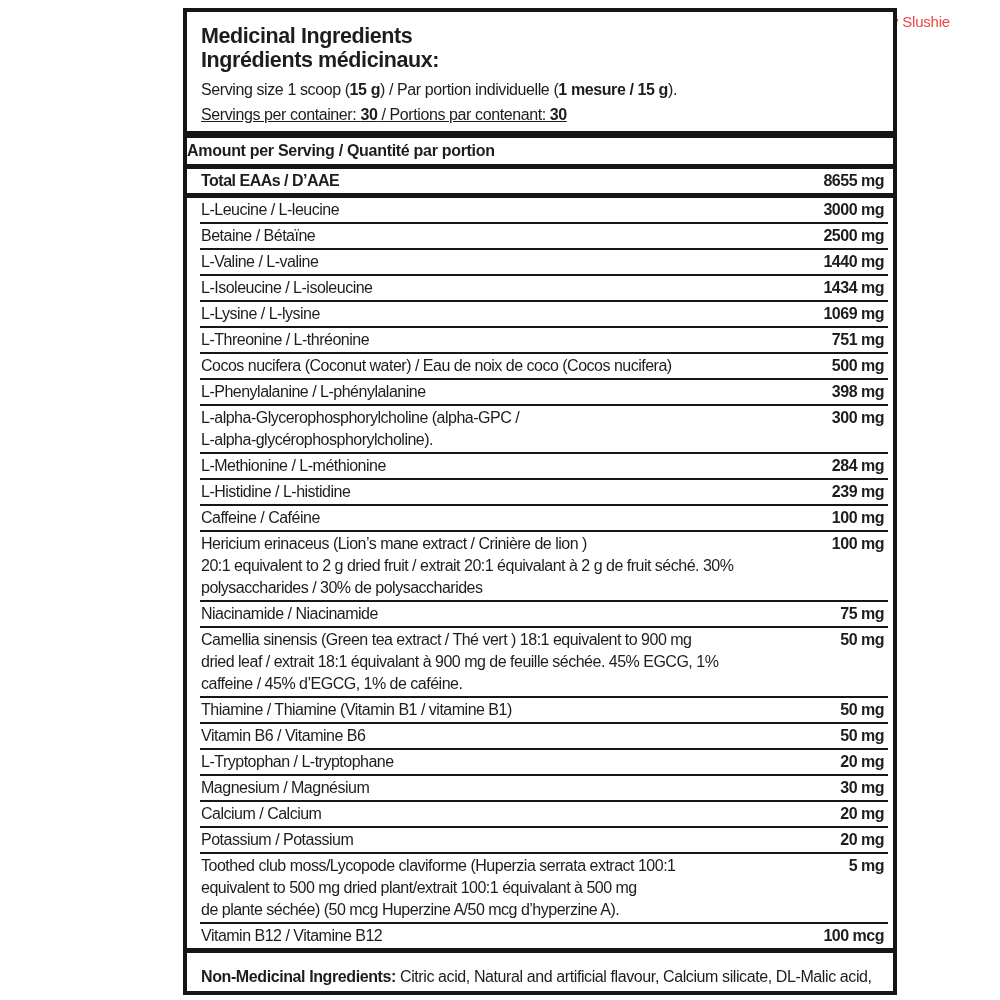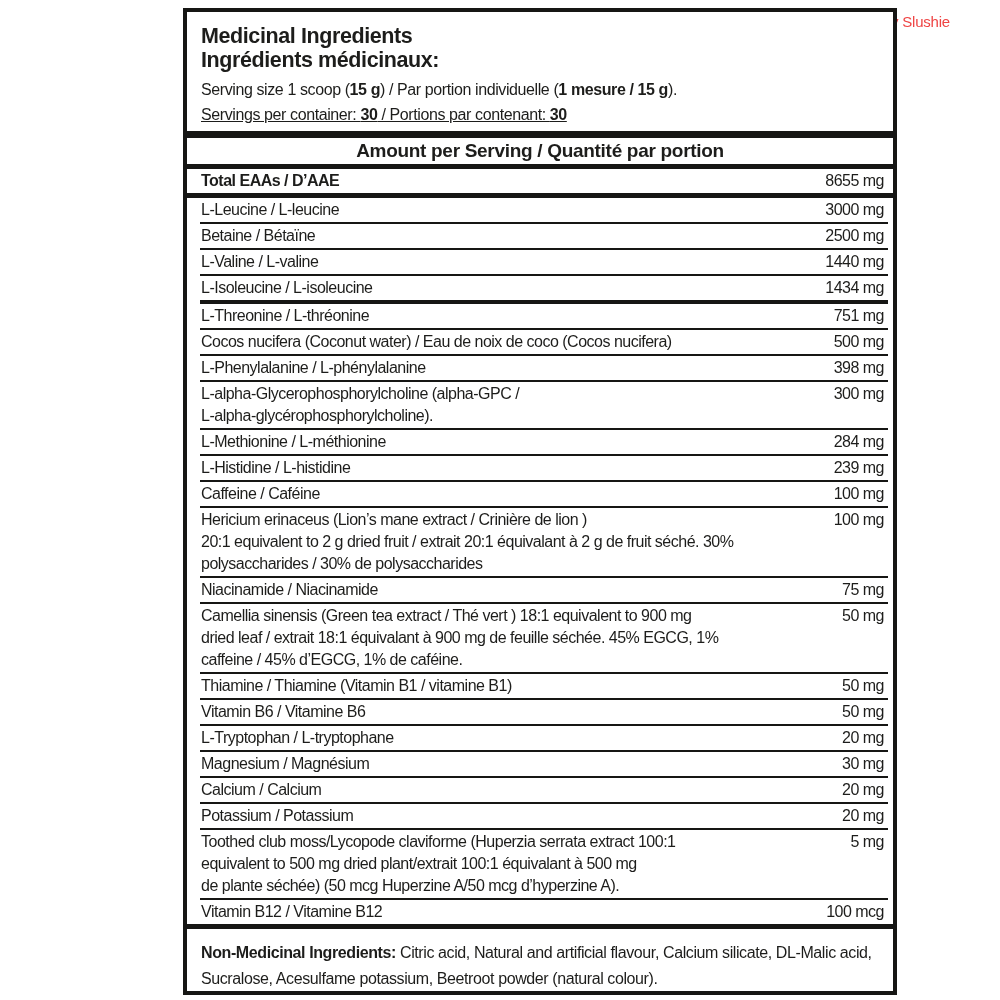--- a/index.html
+++ b/index.html
@@ -16,34 +16,34 @@
     position:absolute;left:183px;top:8px;width:714px;height:987px;
     box-sizing:border-box;border:4px solid #161614;background:#fff;
     padding-top:8px;overflow:hidden;
   }
   .pad{margin-left:14px;margin-right:9px;}
   .title{font-weight:bold;font-size:21.5px;line-height:24px;letter-spacing:-0.4px;margin-top:4px;}
   .serving-line{font-size:16px;line-height:25px;letter-spacing:-0.4px;margin-top:5px;}
   .serving-line b{font-weight:bold;}
   .bar-heavy{height:7px;background:#161614;margin-top:4px;}
   .col-header{
-    text-align:center;font-weight:bold;font-size:19px;line-height:26px;
+    text-align:left;font-weight:bold;font-size:16px;line-height:26px;
     letter-spacing:-0.3px;
   }
   .bar-med{height:5px;background:#161614;}
   .rows{}
   .row{padding:1px 0;}
   .row-line{
     display:flex;justify-content:space-between;align-items:flex-start;
     font-size:16px;line-height:22px;letter-spacing:-0.5px;
     padding-left:14px;padding-right:9px;
   }
   .row-name{}
   .row-name.bold{font-weight:bold;}
-  .row-amount{font-weight:normal;white-space:nowrap;padding-left:10px;}
+  .row-amount{font-weight:bold;white-space:nowrap;padding-left:10px;}
   .row-cont{
     font-size:16px;line-height:22px;letter-spacing:-0.5px;
     padding-left:14px;padding-right:9px;
   }
   .divider-thin{height:2px;background:#161614;margin:0 5px 0 13px;}
   .divider-thick{height:5px;background:#161614;}
   .non-medicinal{
     font-size:16px;line-height:26px;letter-spacing:-0.4px;
     margin-top:11px;
   }
@@ -96,20 +96,26 @@
         </div>
       </div>
       <div class="divider-thin"></div>
       <div class="row">
         <div class="row-line">
           <div class="row-name">L-Isoleucine / L-isoleucine</div>
           <div class="row-amount">1434 mg</div>
         </div>
       </div>
       <div class="divider-thin"></div>
+      <div class="row">
+        <div class="row-line">
+          <div class="row-name">L-Lysine / L-lysine</div>
+          <div class="row-amount">1069 mg</div>
+        </div>
+      </div>
       <div class="divider-thin"></div>
       <div class="row">
         <div class="row-line">
           <div class="row-name">L-Threonine / L-thréonine</div>
           <div class="row-amount">751 mg</div>
         </div>
       </div>
       <div class="divider-thin"></div>
       <div class="row">
         <div class="row-line">

